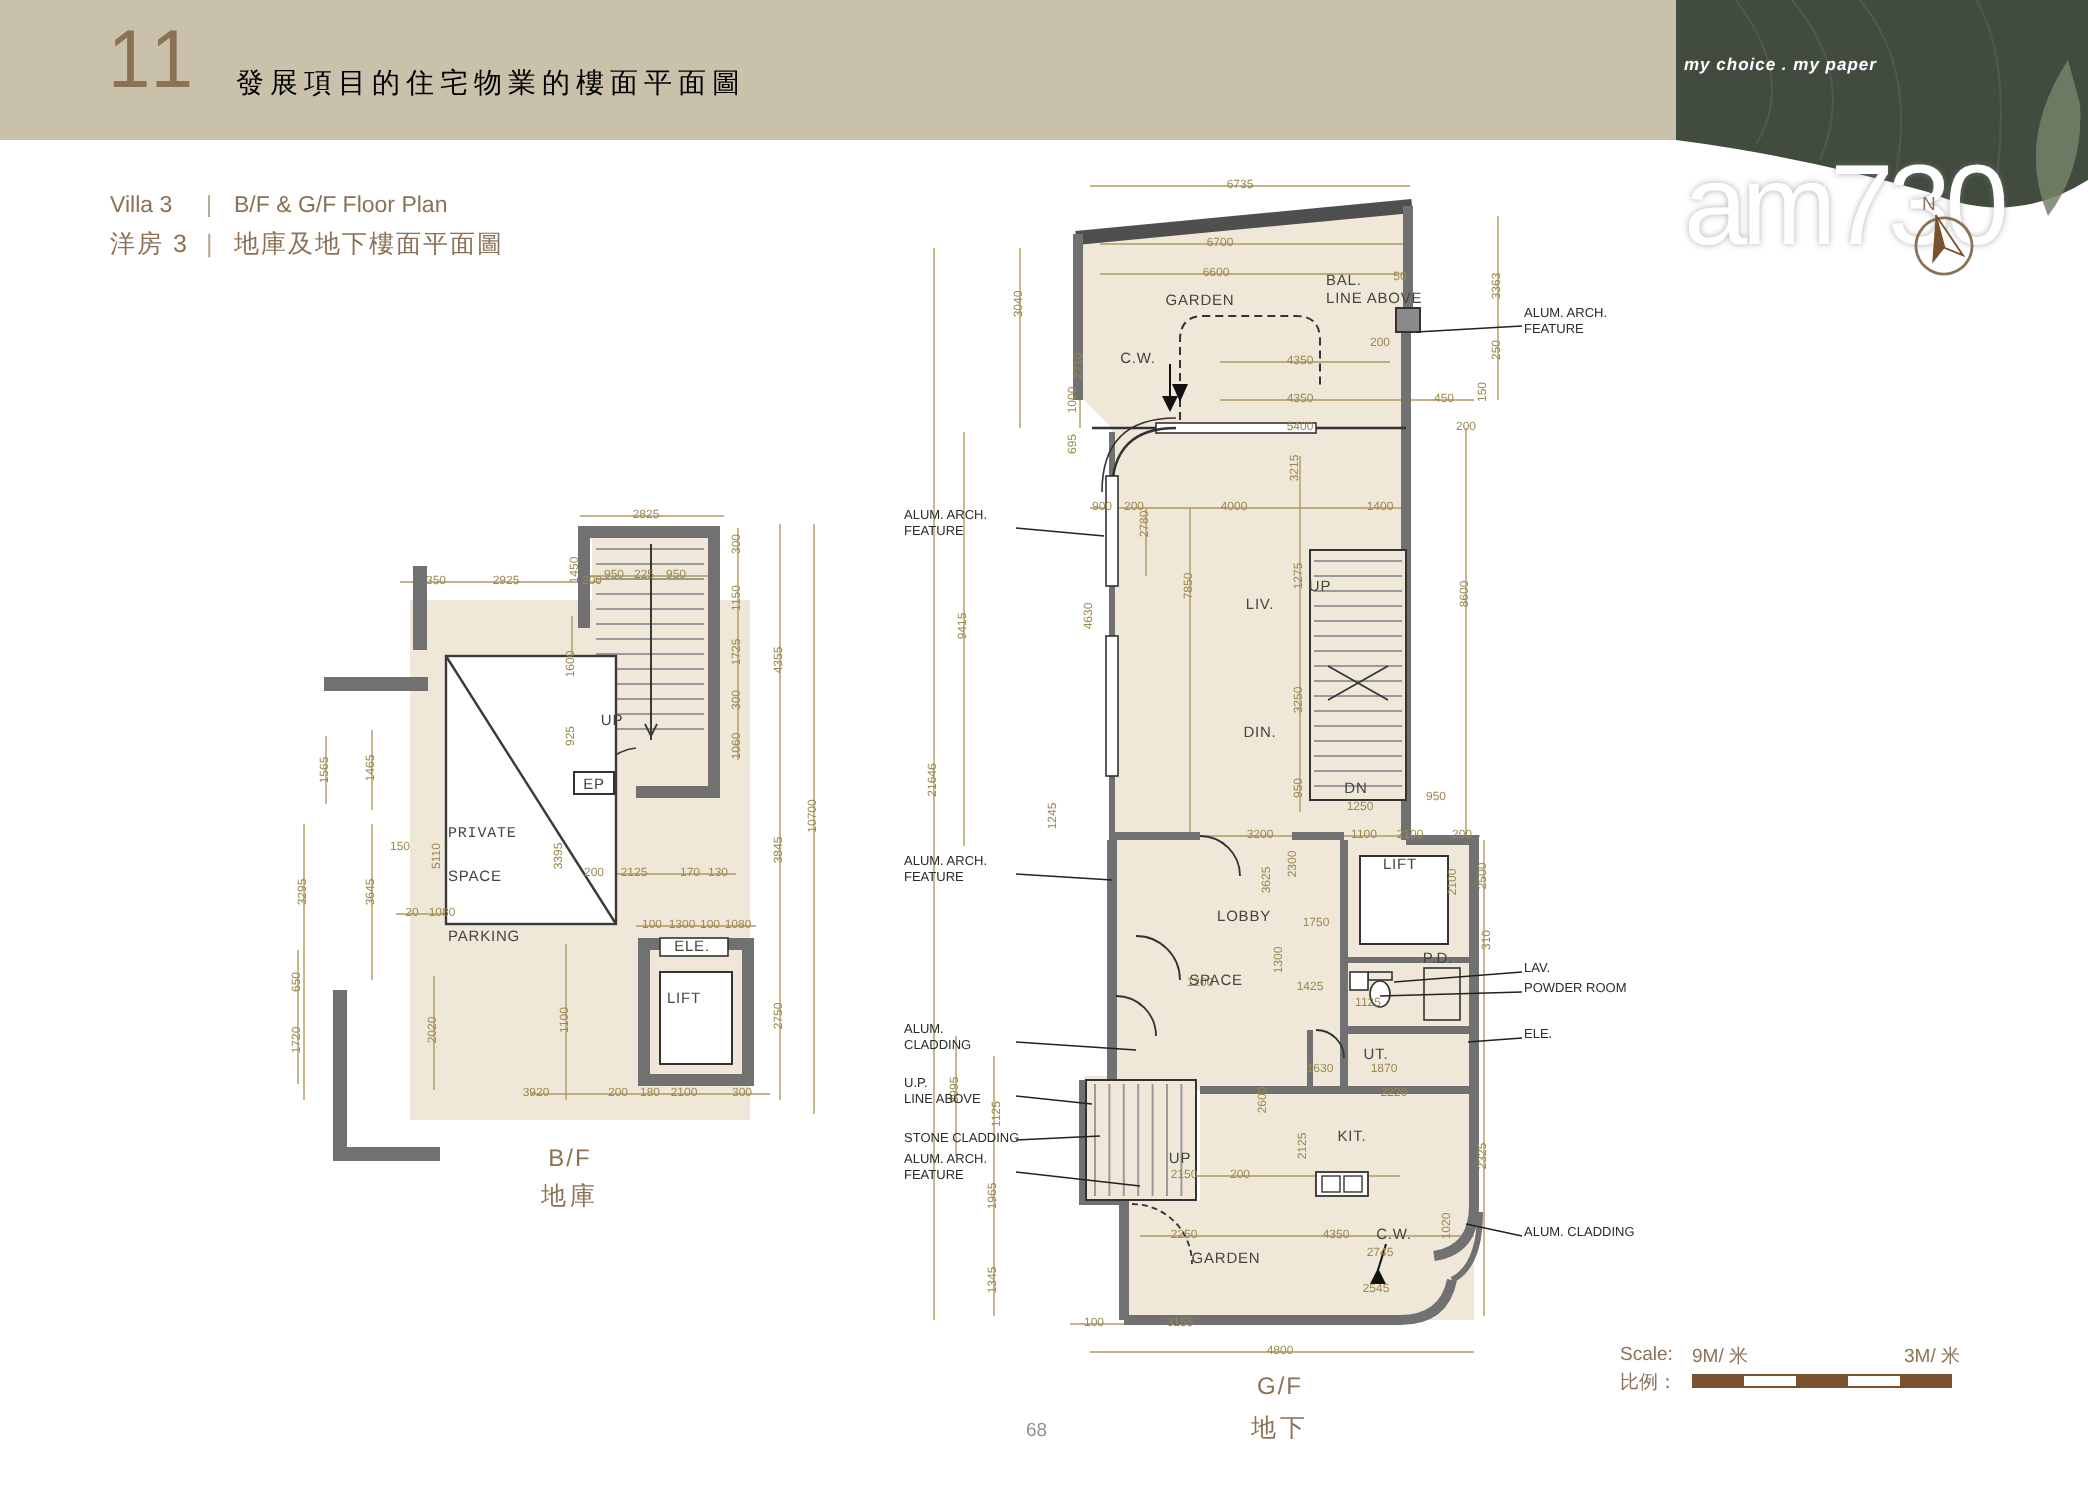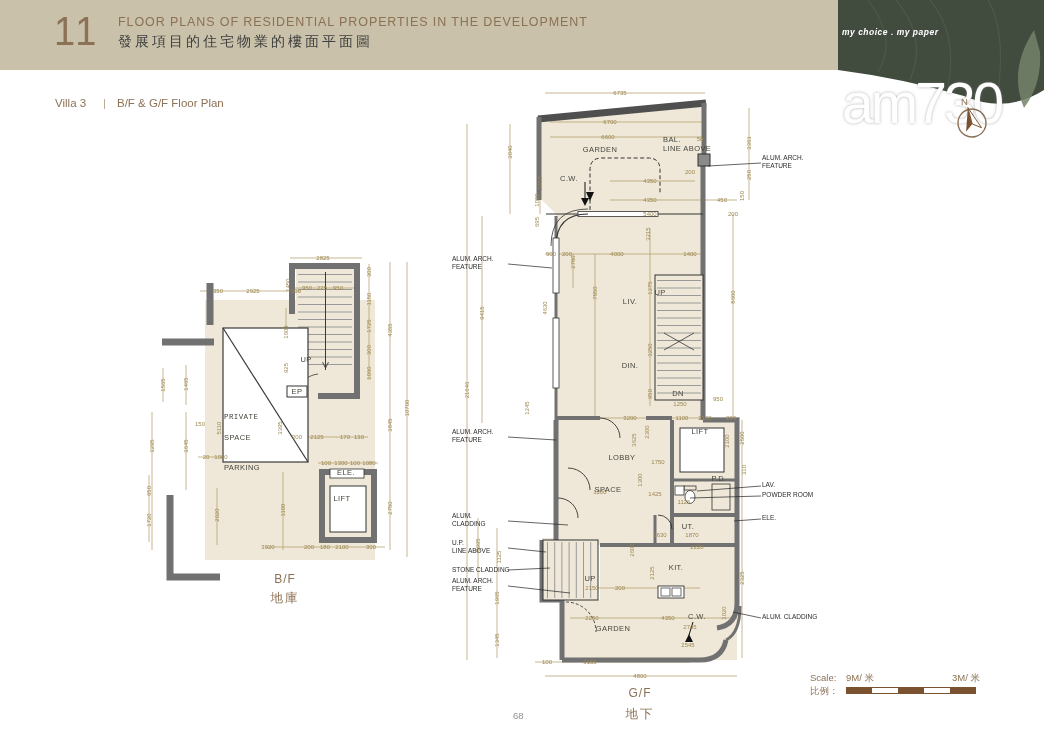--- a/index.html
+++ b/index.html
@@ -3,21 +3,21 @@
 <meta charset="utf-8">
 <style>
   html,body{margin:0;padding:0;background:#fff;}
   .page{position:relative;width:1044px;height:743px;background:#ffffff;overflow:hidden;
         font-family:"Liberation Sans","DejaVu Sans",sans-serif;}
   
   .banner{position:absolute;left:0;top:0;width:1044px;height:70px;background:#c9c1a9;}
   .banner-num{position:absolute;left:54px;top:8px;font-size:38px;color:#8b7155;letter-spacing:3px;
               font-weight:400;transform:scaleY(1.08);transform-origin:top;}
   .banner-title-en{position:absolute;left:118px;top:15px;font-size:12.5px;color:#8b7155;letter-spacing:.9px;}
-  .banner-title-zh{position:absolute;left:118px;top:33px;font-size:14px;color:#404040;letter-spacing:3px;}
+  .banner-title-zh{position:absolute;left:118px;top:33px;font-size:14px;color:#000000;letter-spacing:3px;}
   
   .green-corner{position:absolute;left:838px;top:0;}
   .logo{position:absolute;left:842px;top:27px;width:190px;color:#fff;z-index:5;}
   .logo-tagline{font-size:8.5px;font-style:italic;font-weight:bold;letter-spacing:.5px;
                 text-shadow:0 0 2px rgba(90,90,90,.6);}
   .logo-name{font-size:57px;font-weight:400;letter-spacing:-3px;line-height:.92;
              text-shadow:0 0 3px rgba(130,130,130,.65);margin-top:40px;}
   .compass{position:absolute;left:948px;top:94px;z-index:6;}
   
   .subtitle{position:absolute;left:55px;top:97px;color:#8b7155;}
@@ -52,21 +52,20 @@
   .seg.w{background:#fff;border-top:1px solid #7a5230;border-bottom:1px solid #7a5230;}
   .pagenum{position:absolute;left:513px;top:710px;font-size:9.5px;color:#8f9296;}
 </style>
 </head>
 <body>
 
 <div class="page">
 
   <div class="banner">
     <div class="banner-num">11</div>
-    <div class="banner-title-en">FLOOR PLANS OF RESIDENTIAL PROPERTIES IN THE DEVELOPMENT</div>
     <div class="banner-title-zh">發展項目的住宅物業的樓面平面圖</div>
   </div>
 
   <svg class="green-corner" width="206" height="125" viewBox="0 0 206 125">
     <path d="M0,0 H206 V90 Q168,114 126,96 Q62,78 0,70 Z" fill="#414b3e"></path>
     <path d="M30,0 Q60,40 40,72" stroke="#4e5949" stroke-width="1.2" fill="none"></path>
     <path d="M58,0 Q90,38 72,80" stroke="#4e5949" stroke-width="1.2" fill="none"></path>
     <path d="M92,0 Q120,34 110,86" stroke="#4e5949" stroke-width="1.2" fill="none"></path>
     <path d="M150,0 Q168,30 160,92" stroke="#4e5949" stroke-width="1.2" fill="none"></path>
     <path d="M196,30 Q170,70 186,108 Q204,84 202,52 Z" fill="#76826a" opacity="0.85"></path>
@@ -82,20 +81,23 @@
     <g transform="rotate(-15 24 29)">
       <circle cx="24" cy="29" r="14" stroke="#8b7155" stroke-width="1.4" fill="none"></circle>
       <path d="M24,13 L16,36 L24,30 Z" fill="#7a5230"></path>
       <path d="M24,13 L32,36 L24,30 Z" fill="#fff" stroke="#7a5230" stroke-width="0.9"></path>
     </g>
   </svg>
 
   <div class="subtitle">
     <div class="sub-row">
       <span class="sub-villa">Villa 3</span><span class="sub-sep">|</span><span>B/F &amp; G/F Floor Plan</span>
+    </div>
+    <div class="sub-row zh">
+      <span class="sub-villa">洋房 3</span><span class="sub-sep">|</span><span>地庫及地下樓面平面圖</span>
     </div>
   </div>
 
   <div class="plan" style="left:140px;top:250px;width:300px;height:370px;">
     <svg width="300" height="370" viewBox="0 0 300 370">
 
       <rect x="65" y="50" width="170" height="260" fill="#efe8d9"></rect>
       <rect x="156" y="19" width="58" height="125" fill="#efe8d9"></rect>
       <rect x="185" y="225" width="46" height="62" fill="#efe8d9"></rect>
 

